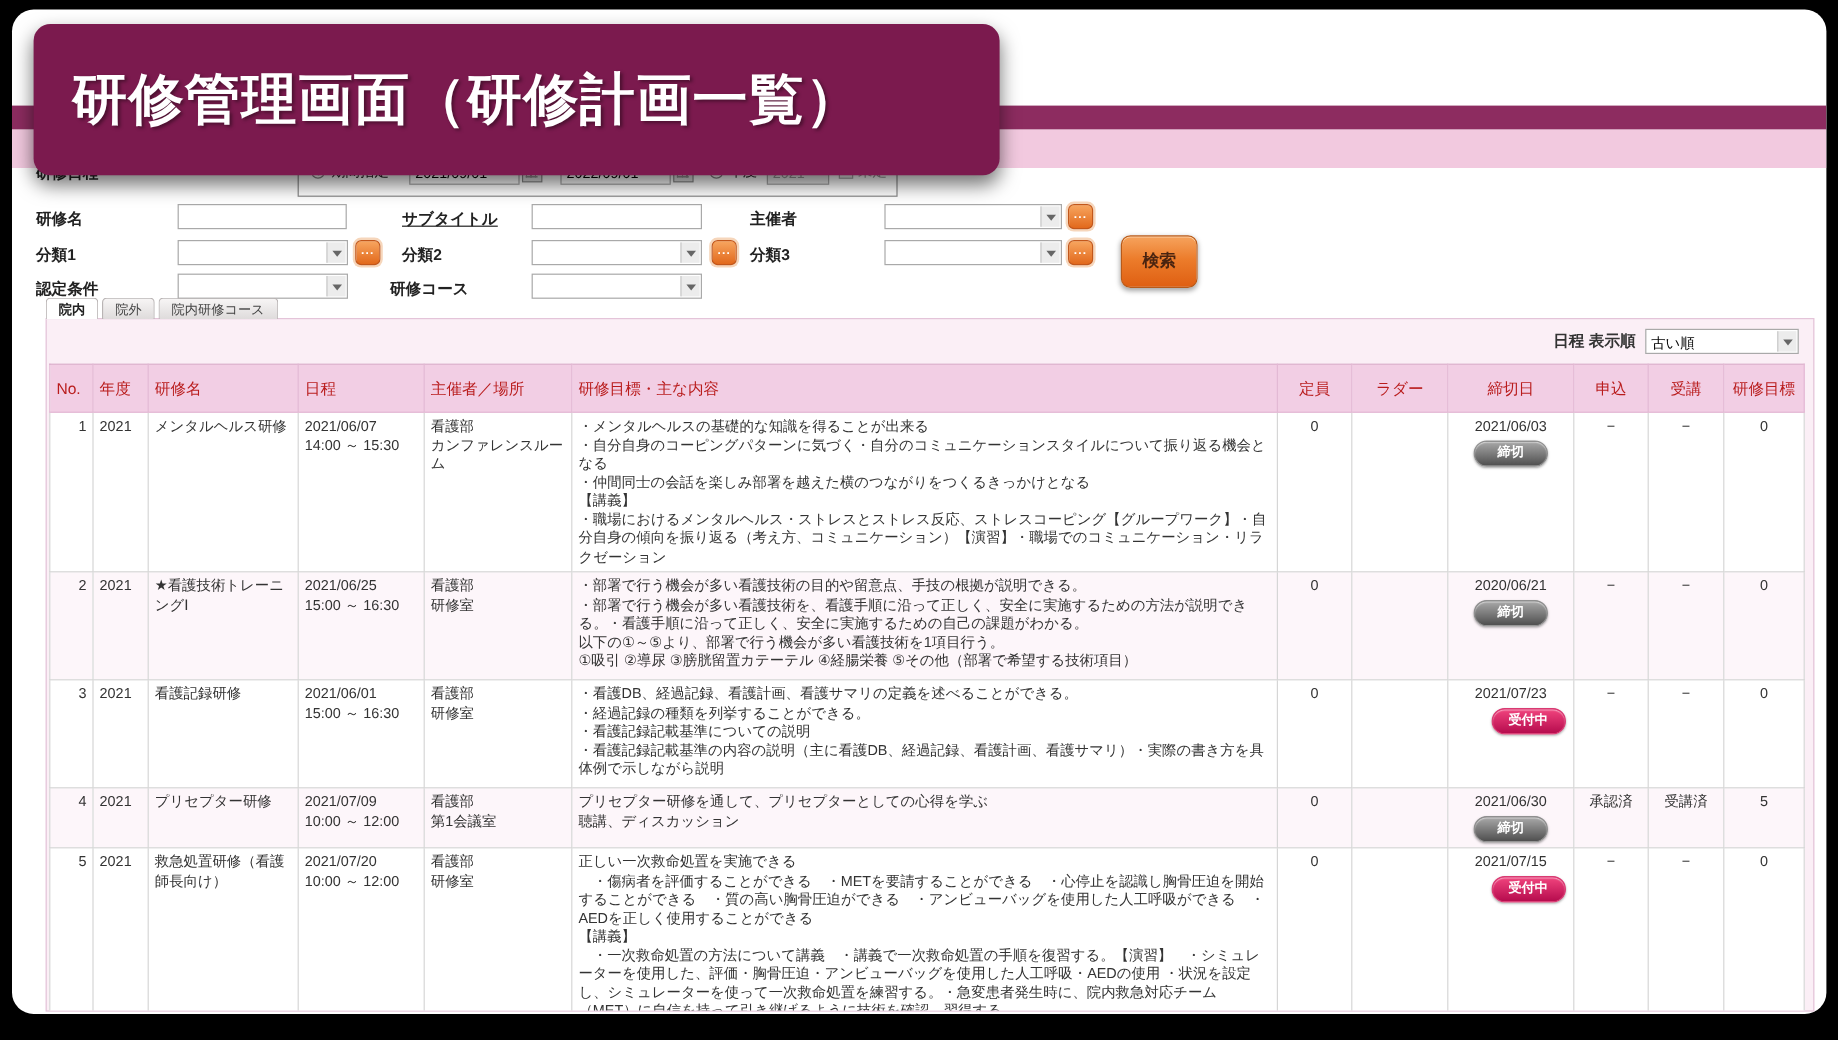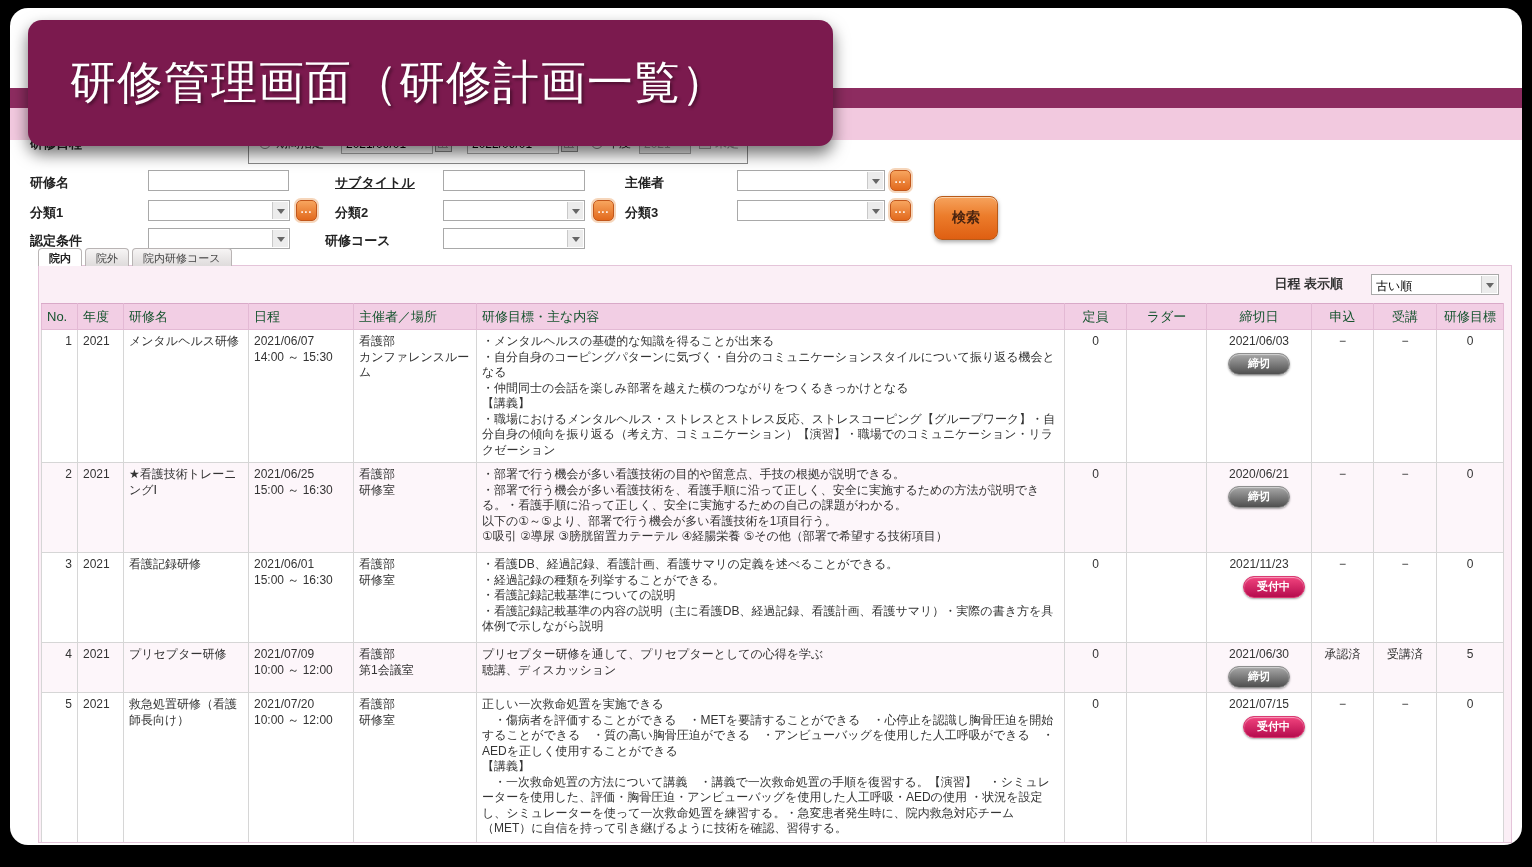--- a/index.html
+++ b/index.html
@@ -8,21 +8,21 @@
   .page { position:absolute; left:10px; top:8px; width:1512px; height:837px;
           background:#fff; border-radius:18px; overflow:hidden; }
   
   .strip-maroon { position:absolute; left:0; top:80px; width:100%; height:20px; background:#8d2c60; }
   .strip-pink   { position:absolute; left:0; top:100px; width:100%; height:32px; background:#f2c9df; }
 
   
   .banner { position:absolute; left:28px; top:20px; width:805px; height:126px;
             background:#7b1a4e; border-radius:14px; z-index:40;
             box-shadow:0 8px 16px rgba(0,0,0,.55); display:flex; align-items:center; }
-  .banner span { color:#fff; font-size:46px; font-weight:normal; padding-left:42px; letter-spacing:1px;
+  .banner span { color:#fff; font-size:46px; font-weight:bold; padding-left:32px; letter-spacing:1px;
                  text-shadow:2px 2px 3px rgba(0,0,0,.4); white-space:nowrap; }
 
   
   .form { position:absolute; left:0; top:0; width:100%; height:255px; font-size:13px; color:#222; }
   .lbl { position:absolute; font-weight:bold; white-space:nowrap; }
   .txt { position:absolute; height:21px; border:1px solid #a9a9a9; background:#fff; font-size:12px; padding:0 4px;
          font-family:inherit; }
   .sel { position:absolute; height:21px; border:1px solid #a9a9a9; background:#fff; font-size:12px; }
   .sel .arr { position:absolute; right:1px; top:1px; bottom:1px; width:16px; background:#ececec;
               border-left:1px solid #c9c9c9; }
@@ -56,21 +56,21 @@
   
   .panel { position:absolute; left:28px; top:257px; width:1474px; height:578px;
            background:#fbeff6; border:1px solid #e4c4d9; overflow:hidden; }
   .sortrow { position:absolute; right:12px; top:6px; height:24px; display:flex; align-items:center; gap:8px; }
   .sortrow .slabel { font-size:13px; font-weight:bold; color:#333; }
   .sortsel { position:relative; width:128px; height:21px; border:1px solid #a9a9a9; background:#fff; font-size:12px; }
 
   
   table.tbl { position:absolute; left:2px; top:37px; width:1462px; border-collapse:collapse; table-layout:fixed;
               background:#fff; font-size:12px; color:#333; }
-  .tbl th { background:#f2cee4; color:#14532d; font-weight:normal; font-size:13px; height:26px;
+  .tbl th { background:#f2cee4; color:#b91c1c; font-weight:normal; font-size:13px; height:40px;
             border:1px solid #e3b9d4; border-top:1px solid #d9a9c8; padding:2px 5px; text-align:left; white-space:nowrap; }
   .tbl th.c { text-align:center; }
   .tbl td { border:1px solid #d6d6d6; vertical-align:top; padding:4px 5px; line-height:15.5px;
             white-space:pre-line; overflow:hidden; }
   .tbl tr.alt td { background:#fdf6fa; }
   .td-c { text-align:center; white-space:nowrap; }
   .td-r { text-align:right; white-space:nowrap; }
   .badge { display:inline-block; min-width:62px; margin-top:3px; padding:2px 8px 3px; border-radius:11px;
            color:#fff; font-size:11px; font-weight:bold; text-align:center; cursor:pointer;
            box-shadow:inset 0 1px 1px rgba(255,255,255,.5), 0 1px 2px rgba(0,0,0,.35); }
@@ -147,21 +147,21 @@
 
   <div class="tabs" id="tabbar">
       <div class="tab active">院内</div>
       <div class="tab">院外</div>
       <div class="tab">院内研修コース</div>
     </div>
 
   <div class="panel">
     <div class="sortrow">
       <span class="slabel">日程 表示順</span>
-      <span class="sel sortsel" style="position:relative;margin-left:20px;">
+      <span class="sel sortsel" style="position:relative;">
         <span class="val">古い順</span>
         <span class="arr"></span>
       </span>
     </div>
     <table class="tbl">
       <colgroup id="cols">
           <col style="width: 36px;">
           <col style="width: 46px;">
           <col style="width: 125px;">
           <col style="width: 105px;">
@@ -237,21 +237,21 @@
             <td>2021/06/01
 15:00 ～ 16:30</td>
             <td>看護部
 研修室</td>
             <td>・看護DB、経過記録、看護計画、看護サマリの定義を述べることができる。
 ・経過記録の種類を列挙することができる。
 ・看護記録記載基準についての説明
 ・看護記録記載基準の内容の説明（主に看護DB、経過記録、看護計画、看護サマリ）・実際の書き方を具体例で示しながら説明</td>
             <td class="td-c">0</td>
             <td></td>
-            <td class="td-c"><div>2021/11/23</div><span class="badge open">受付中</span></td>
+            <td class="td-c"><div>2021/07/23</div><span class="badge open">受付中</span></td>
             <td class="td-c">−</td>
             <td class="td-c">−</td>
             <td class="td-c">0</td>
           </tr>
           <tr class="alt" style="height: 46px;">
             <td class="td-r">4</td>
             <td>2021</td>
             <td>プリセプター研修</td>
             <td>2021/07/09
 10:00 ～ 12:00</td>

